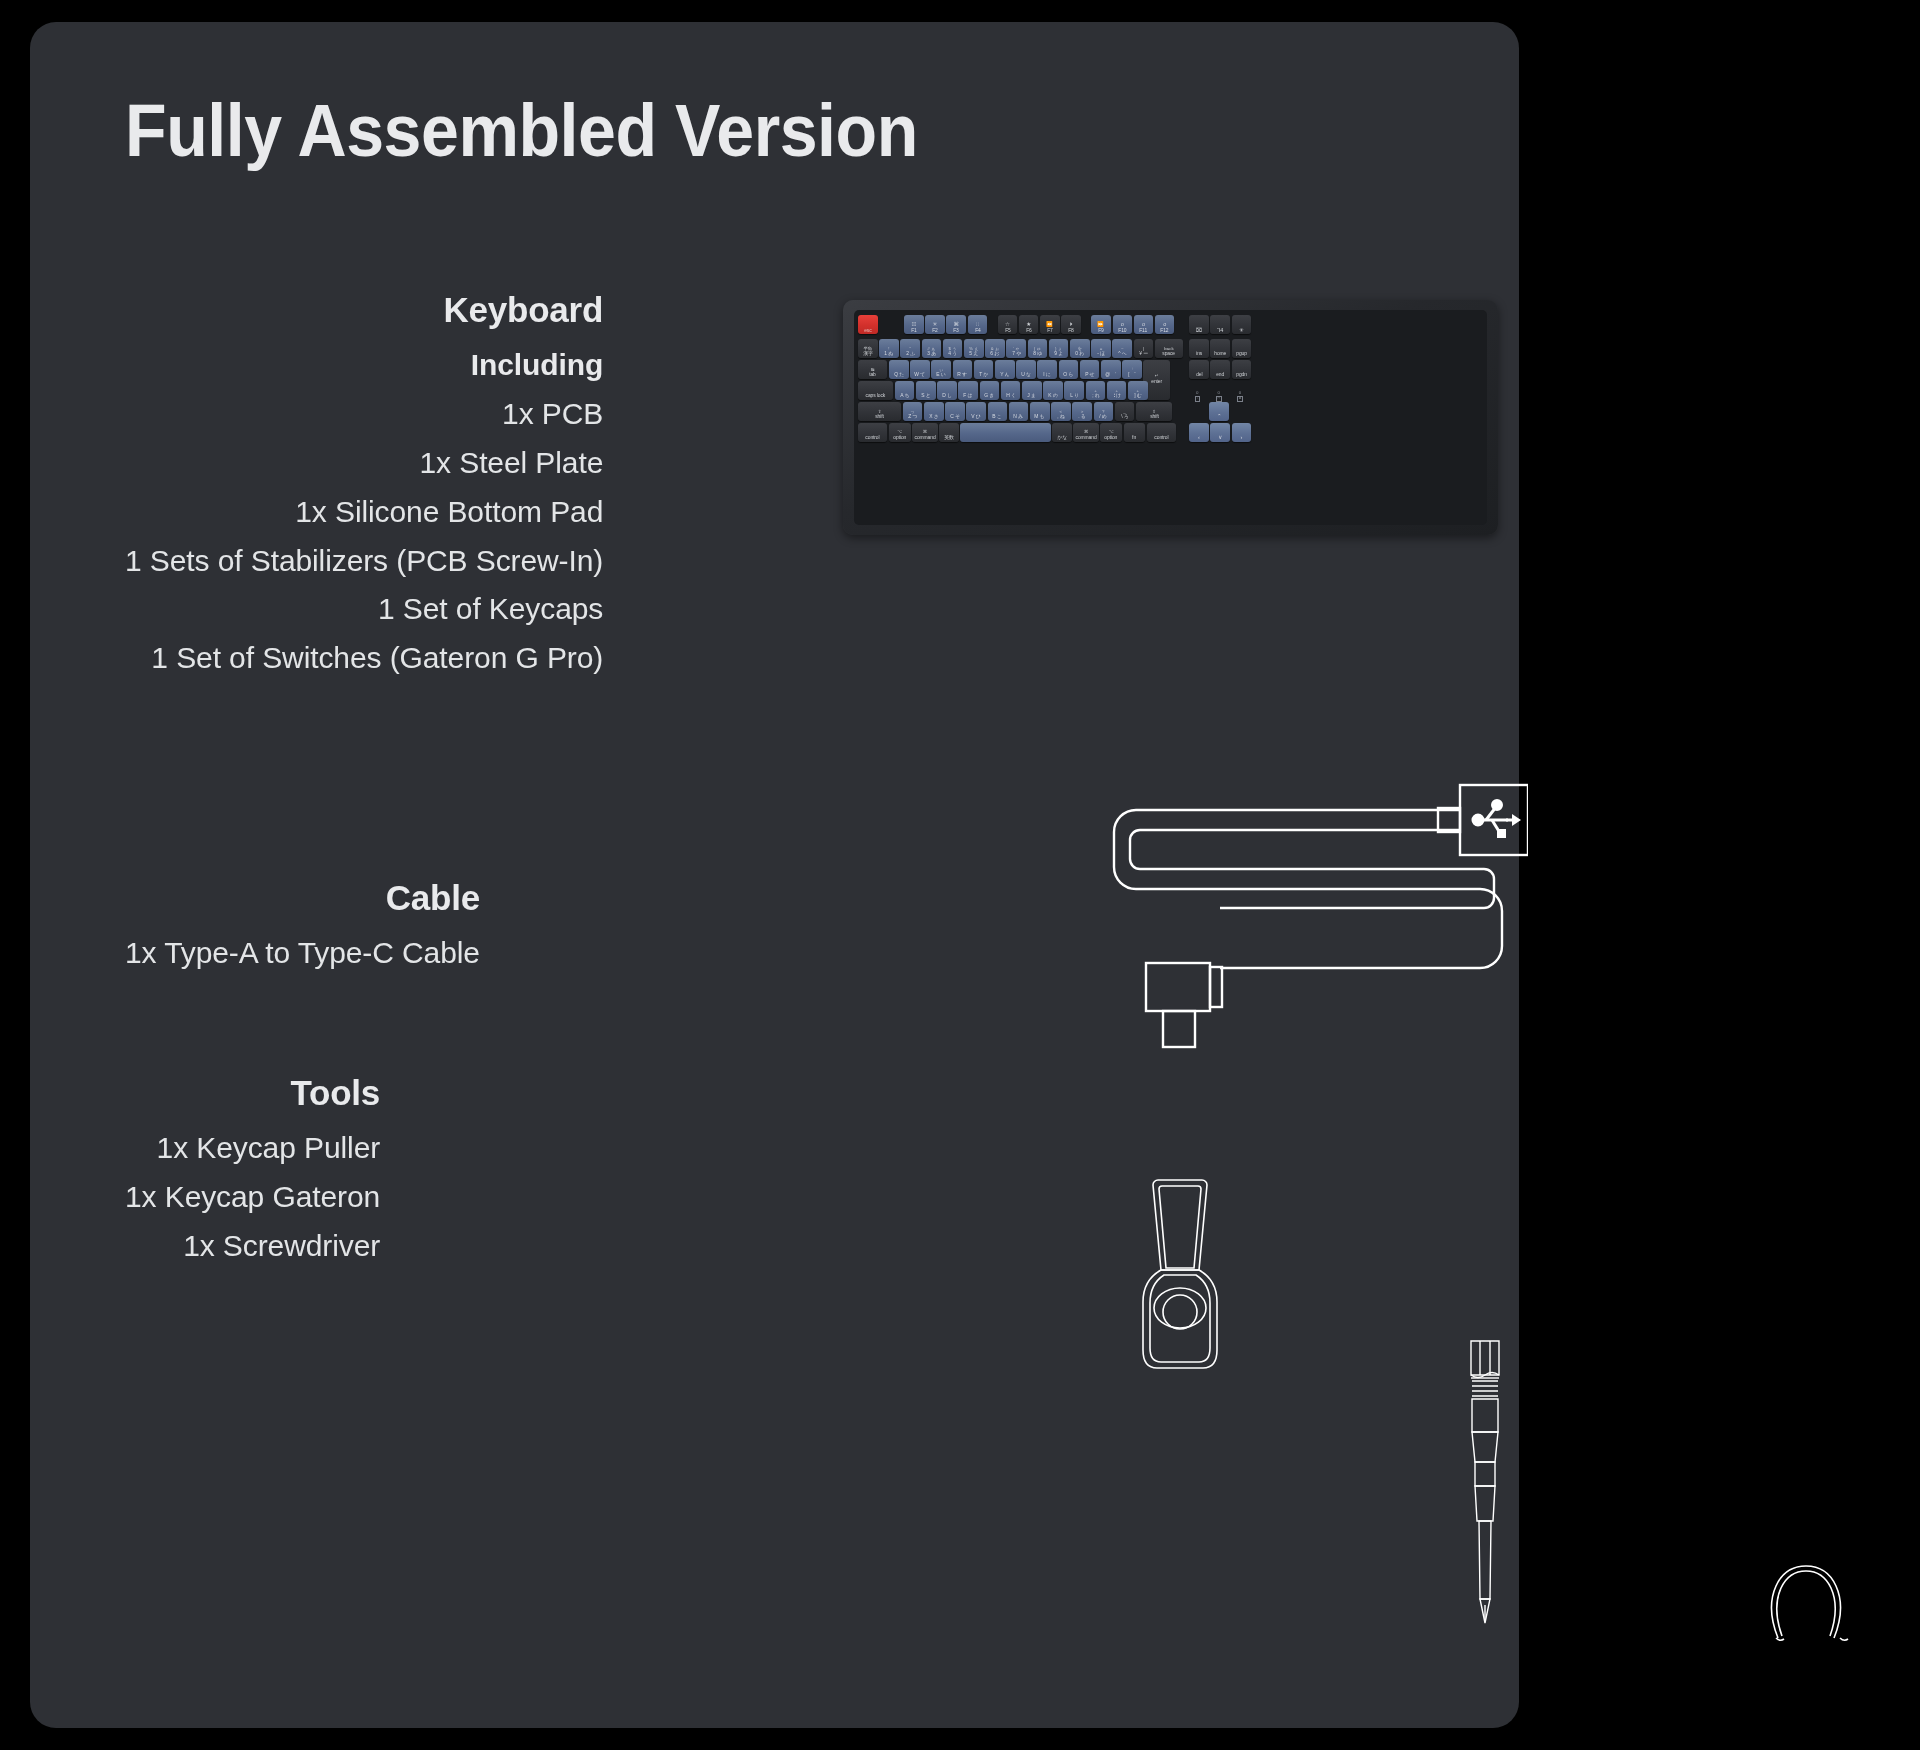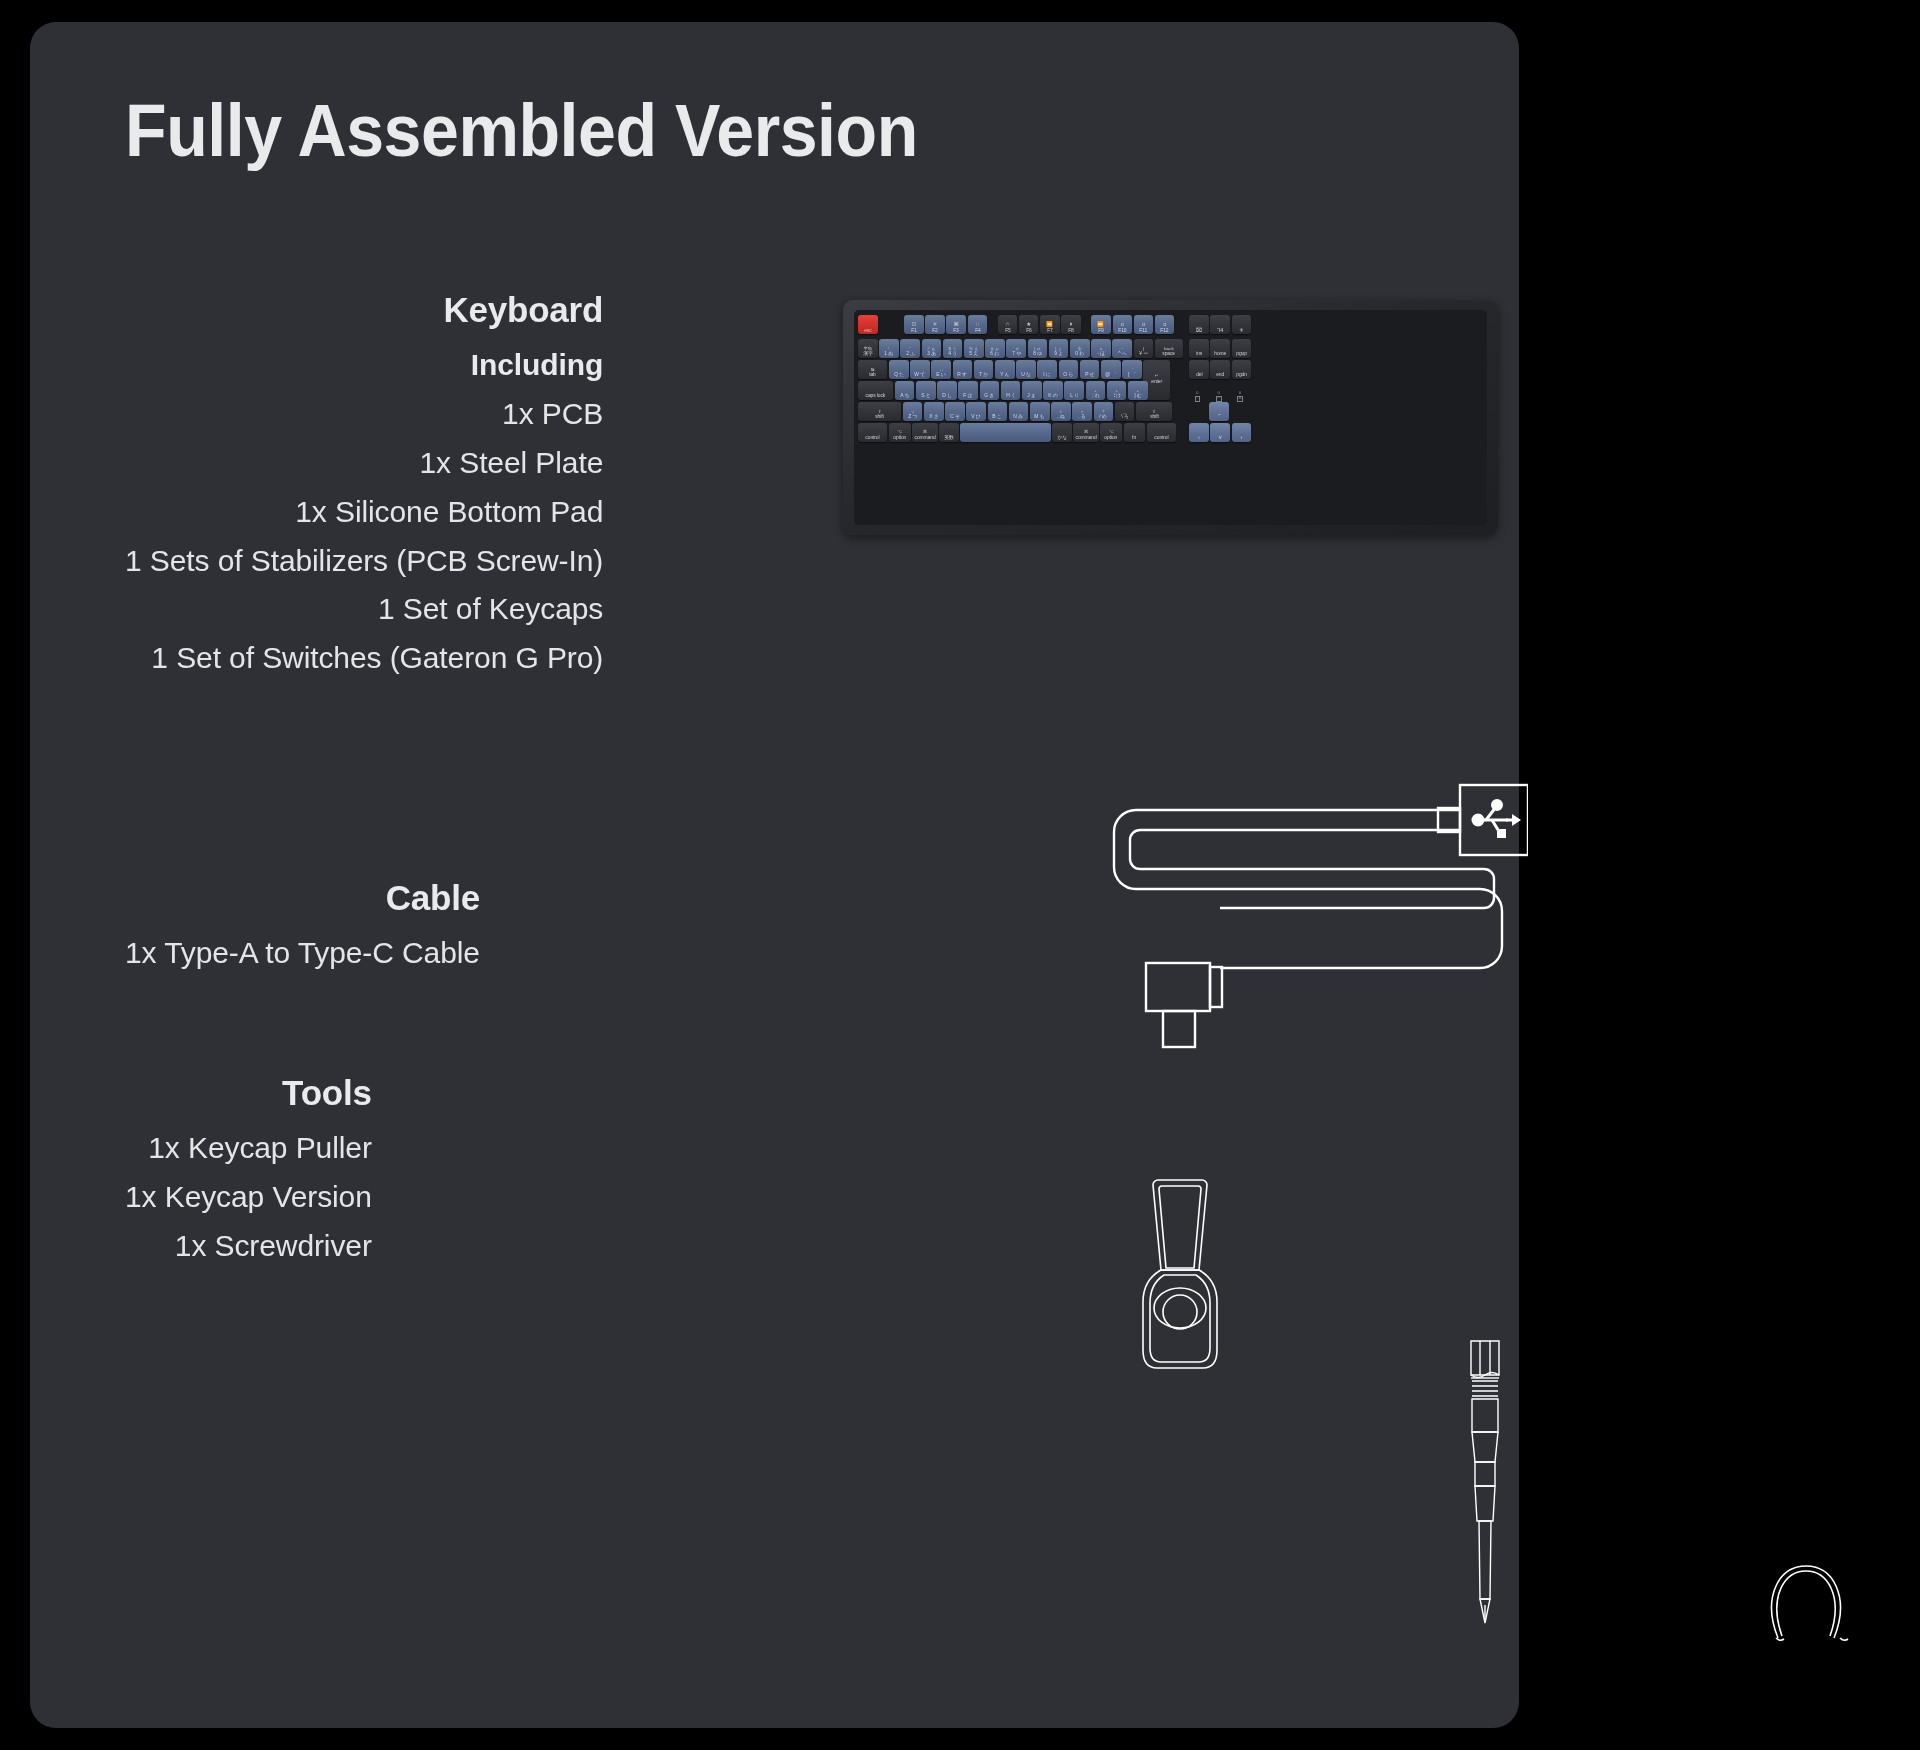--- a/index.html
+++ b/index.html
@@ -152,21 +152,21 @@
     </div>
 
     <div class="section sec-cable">
       <div class="section-head">Cable</div>
       <div class="item">1x Type-A to Type-C Cable</div>
     </div>
 
     <div class="section sec-tools">
       <div class="section-head">Tools</div>
       <div class="item">1x Keycap Puller</div>
-      <div class="item">1x Keycap Version</div>
+      <div class="item">1x Keycap Gateron</div>
       <div class="item">1x Screwdriver</div>
     </div>
   </div>
 
   <div class="kb-wrap">
     <div class="kb-case">
       <div class="kb-inner" id="kbInner">
           <div class="key red" style="left: 4px; top: 5px; width: 19.6px; height: 19px;">
             <div class="lg">esc</div>
           </div>

